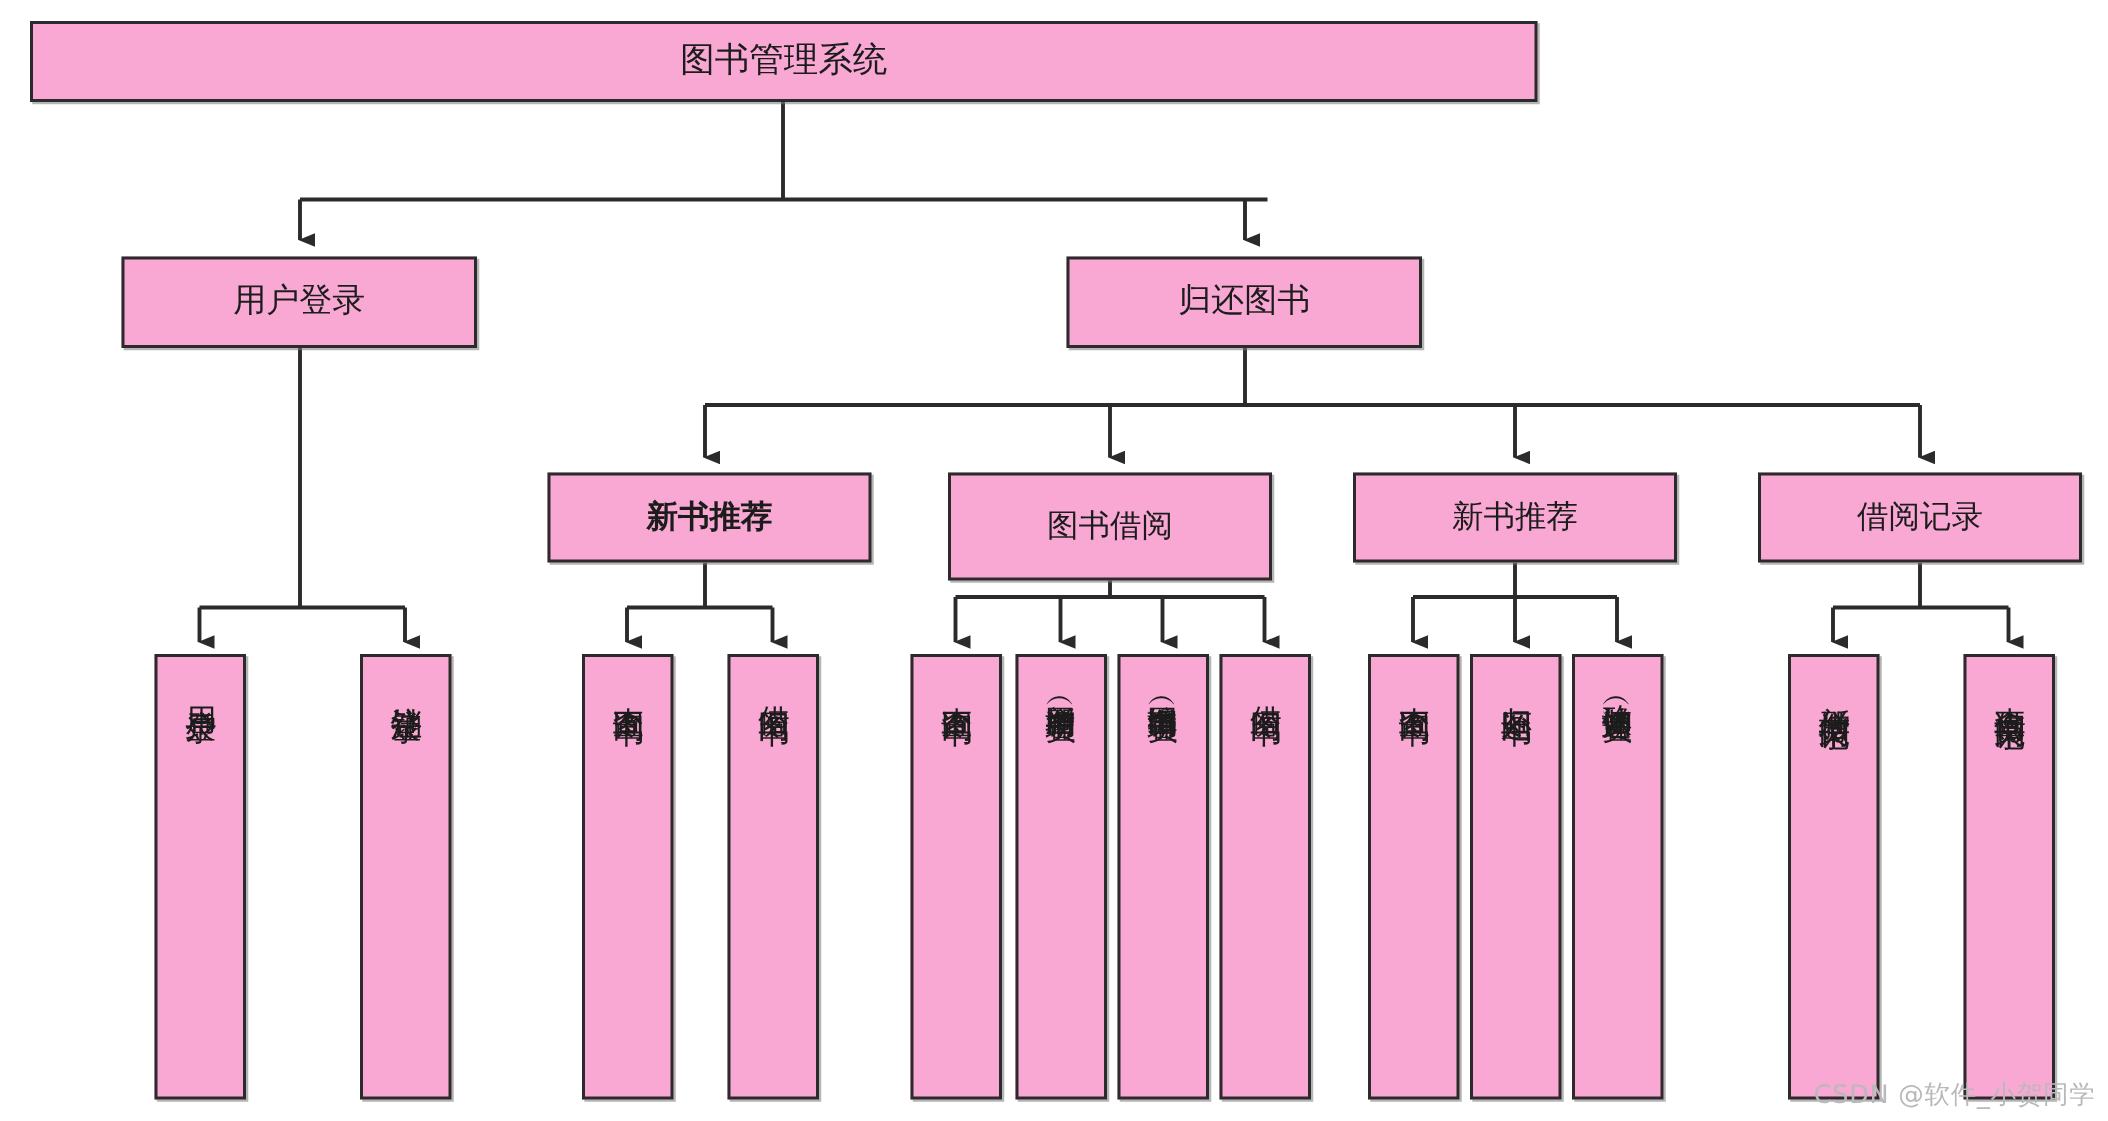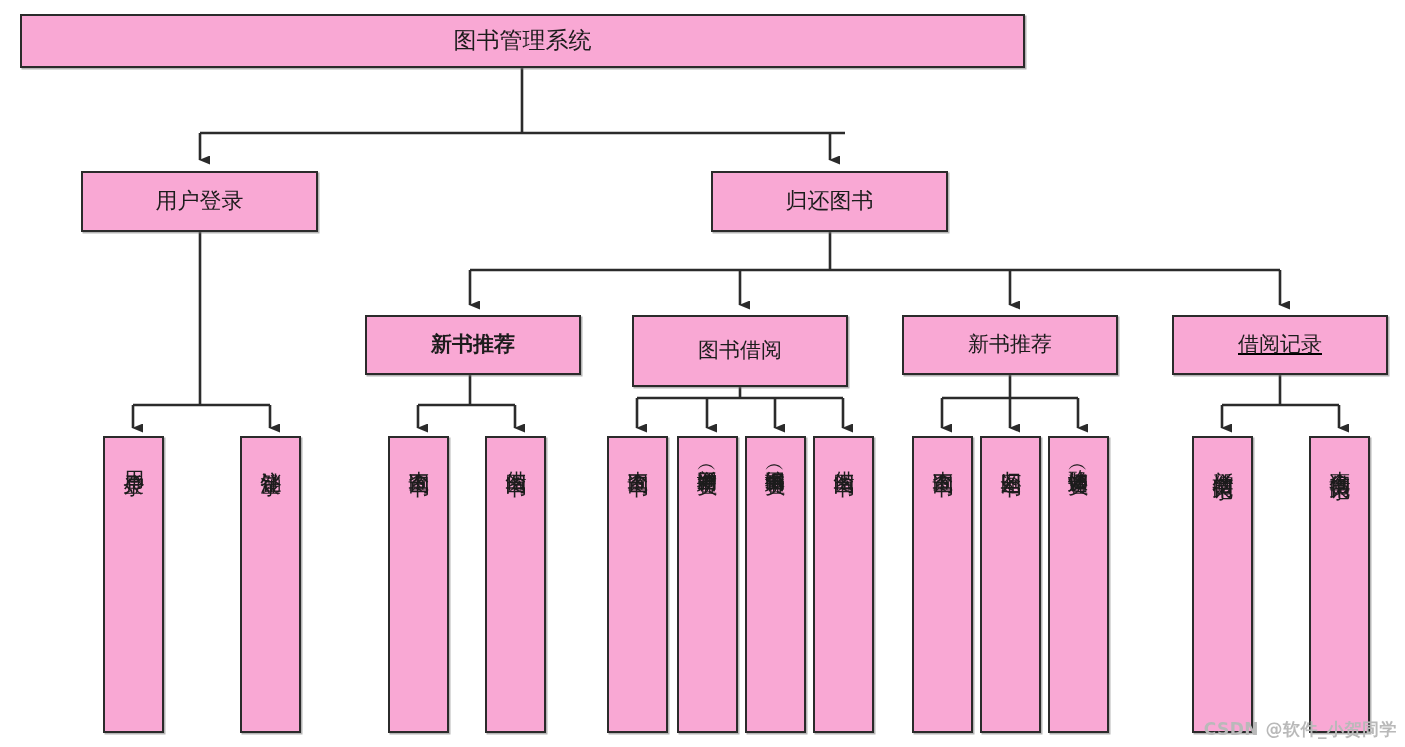--- a/index.html
+++ b/index.html
@@ -71,21 +71,20 @@
   }
   #watermark {
     position: absolute;
     right: 8px;
     bottom: 6px;
     font-size: 17px;
     color: #b9b9b9;
     letter-spacing: 0.5px;
     white-space: nowrap;
     user-select: none;
-    font-weight: bold;
   }
 </style>
 </head>
 <body>
 
 <div id="diagram-root">
 
   <svg id="edge-layer" viewBox="0 0 1405 747" width="1405" height="747" xmlns="http://www.w3.org/2000/svg">
     <defs>
       <marker id="arrowhead" markerWidth="9" markerHeight="11" refX="4.5" refY="10" orient="auto" markerUnits="userSpaceOnUse">
@@ -149,21 +148,21 @@
 
   <div class="node node-l3" style="left:365px; top:315px; width:216px; height:60px;font-weight:bold;">
     <span class="label">新书推荐</span>
   </div>
   <div class="node node-l3" style="left:632px; top:315px; width:216px; height:72px;">
     <span class="label">图书借阅</span>
   </div>
   <div class="node node-l3" style="left:902px; top:315px; width:216px; height:60px;">
     <span class="label">新书推荐</span>
   </div>
-  <div class="node node-l3" style="left:1172px; top:315px; width:216px; height:60px;text-decoration:underline;">
+  <div class="node node-l3" style="left:1172px; top:315px; width:216px; height:60px;">
     <span class="label">借阅记录</span>
   </div>
 
   <div class="node node-leaf" style="left:103px; top:436px; width:61px; height:297px;">
     <span class="label">用户登录</span>
   </div>
   <div class="node node-leaf" style="left:240px; top:436px; width:61px; height:297px;">
     <span class="label">注销登录</span>
   </div>
 

